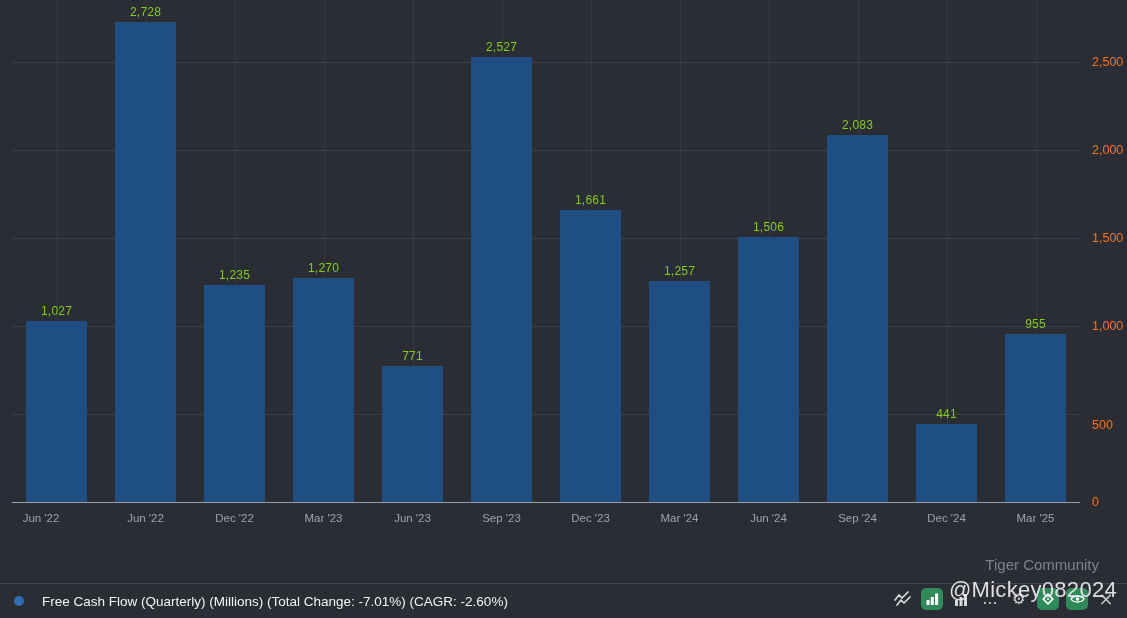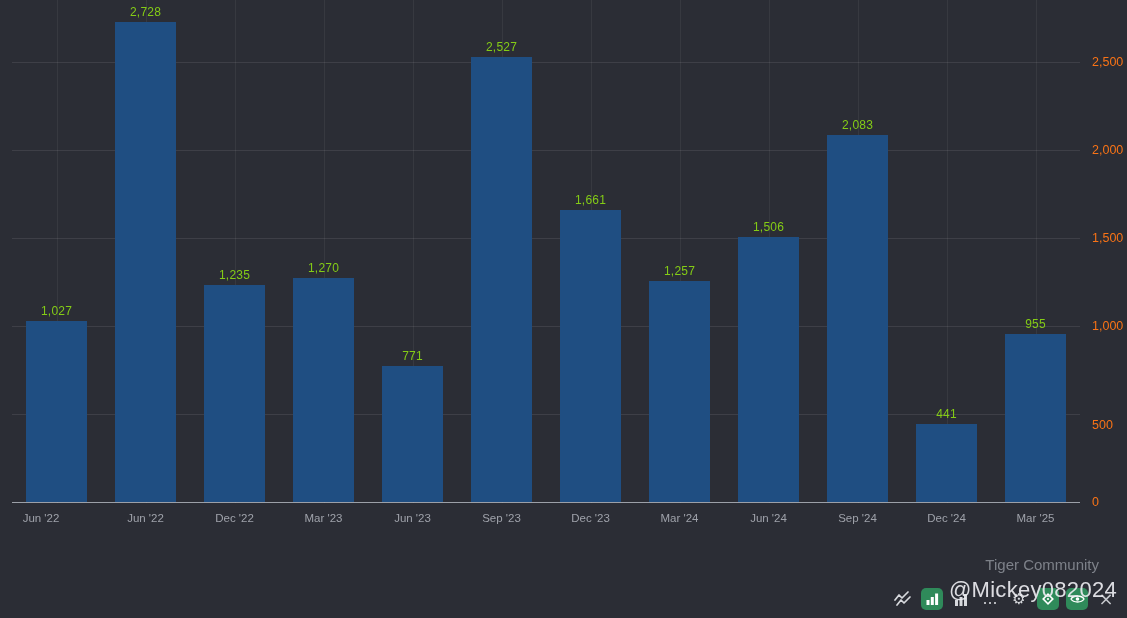--- a/index.html
+++ b/index.html
@@ -105,20 +105,26 @@
       <div class="xlabel" style="left: 679.5px;">Mar '24</div>
       <div class="xlabel" style="left: 768.5px;">Jun '24</div>
       <div class="xlabel" style="left: 857.5px;">Sep '24</div>
       <div class="xlabel" style="left: 946.5px;">Dec '24</div>
       <div class="xlabel" style="left: 1035.5px;">Mar '25</div>
     </div>
 
   <div id="tiger">Tiger Community</div>
   <div id="handle">@Mickey082024</div>
 
+  <div id="footer">
+    <div id="legend">
+      <span class="legend-dot"></span>
+      <span class="legend-text">Free Cash Flow (Quarterly) (Millions) (Total Change: -7.01%) (CAGR: -2.60%)</span>
+    </div>
+  </div>
 
   <div id="toolbar">
     <div class="tool">
       <svg width="20" height="16" viewBox="0 0 20 16" fill="none" stroke="#d7d9dd" stroke-width="1.7" stroke-linecap="round" stroke-linejoin="round">
         <polyline points="2,9 6,4 9,7 15,1"></polyline>
         <polyline points="4,14 8,9 11,12 17,6"></polyline>
       </svg>
     </div>
     <div class="tool greenbtn">
       <svg width="14" height="14" viewBox="0 0 14 14">

